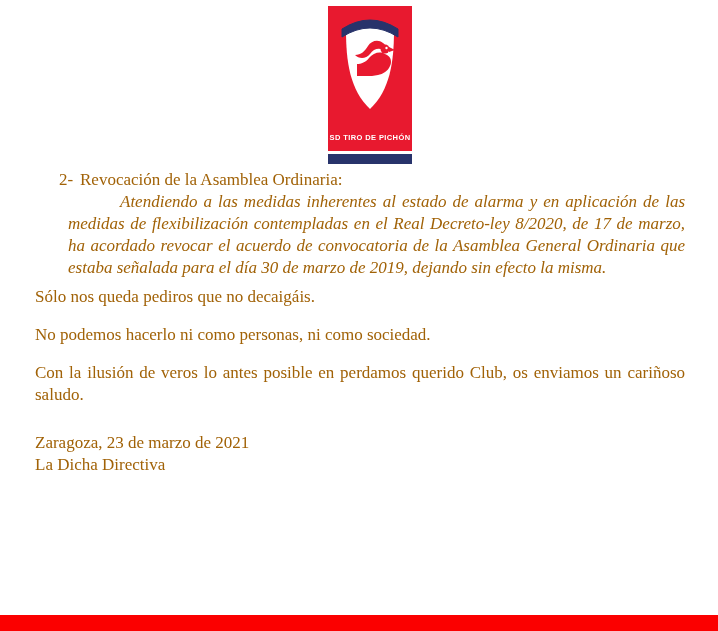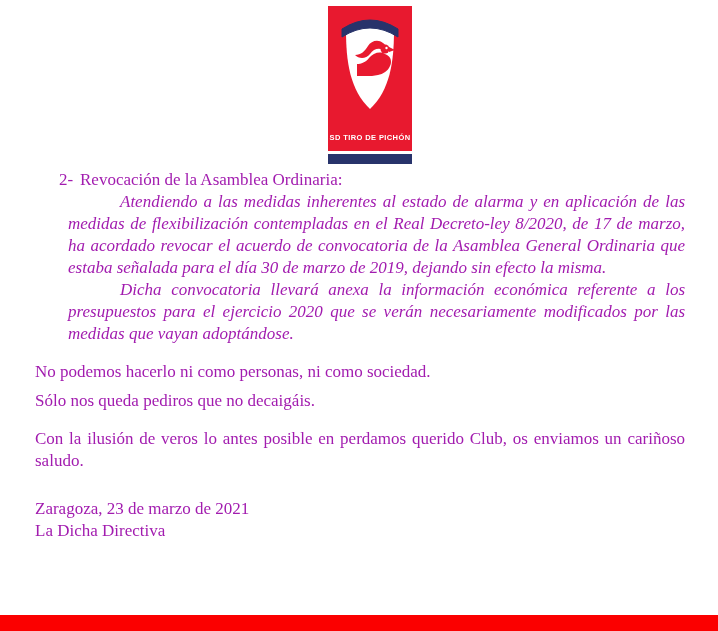--- a/index.html
+++ b/index.html
@@ -37,21 +37,21 @@
     background: #28336b;
   }
 
   
   .content {
     position: absolute;
     left: 35px; top: 169px;
     width: 650px;
     font-size: 17px;
     line-height: 22px;
-    color: #a21caf;
+    color: #a16207;
   }
   .heading { margin-left: 24px; }
   .heading-number { display: inline-block; width: 21px; }
   .indented-block {
     margin-left: 33px;
     text-indent: 52px;
     text-align: justify;
     font-style: italic;
     font-family: Liberation Serif, serif;
   }
@@ -96,25 +96,24 @@
 </div>
 
 <div class="content">
 
   <div class="heading">
     <span class="heading-number">2-</span><span>Revocación de la Asamblea Ordinaria:</span>
   </div>
 
   <div class="indented-block">Atendiendo a las medidas inherentes al estado de alarma y en aplicación de las medidas de flexibilización contempladas en el Real Decreto-ley 8/2020, de 17 de marzo, ha acordado revocar el acuerdo de convocatoria de la Asamblea General Ordinaria que estaba señalada para el día 30 de marzo de 2019, dejando sin efecto la misma.</div>
 
-  <div class="indented-block">Dicha convocatoria llevará anexa la información económica referente a los presupuestos para el ejercicio 2020 que se verán necesariamente modificados por las medidas que vayan adoptándose.</div>
+
+  <p class="para first">Sólo nos queda pediros que no decaigáis.</p>
 
   <p class="para">No podemos hacerlo ni como personas, ni como sociedad.</p>
-
-  <p class="para first">Sólo nos queda pediros que no decaigáis.</p>
 
 
   <p class="para">Con la ilusión de veros lo antes posible en perdamos querido Club, os enviamos un cariñoso saludo.</p>
 
   <div class="closing">
     <div>Zaragoza, 23 de marzo de 2021</div>
     <div>La Dicha Directiva</div>
   </div>
 
 </div>

